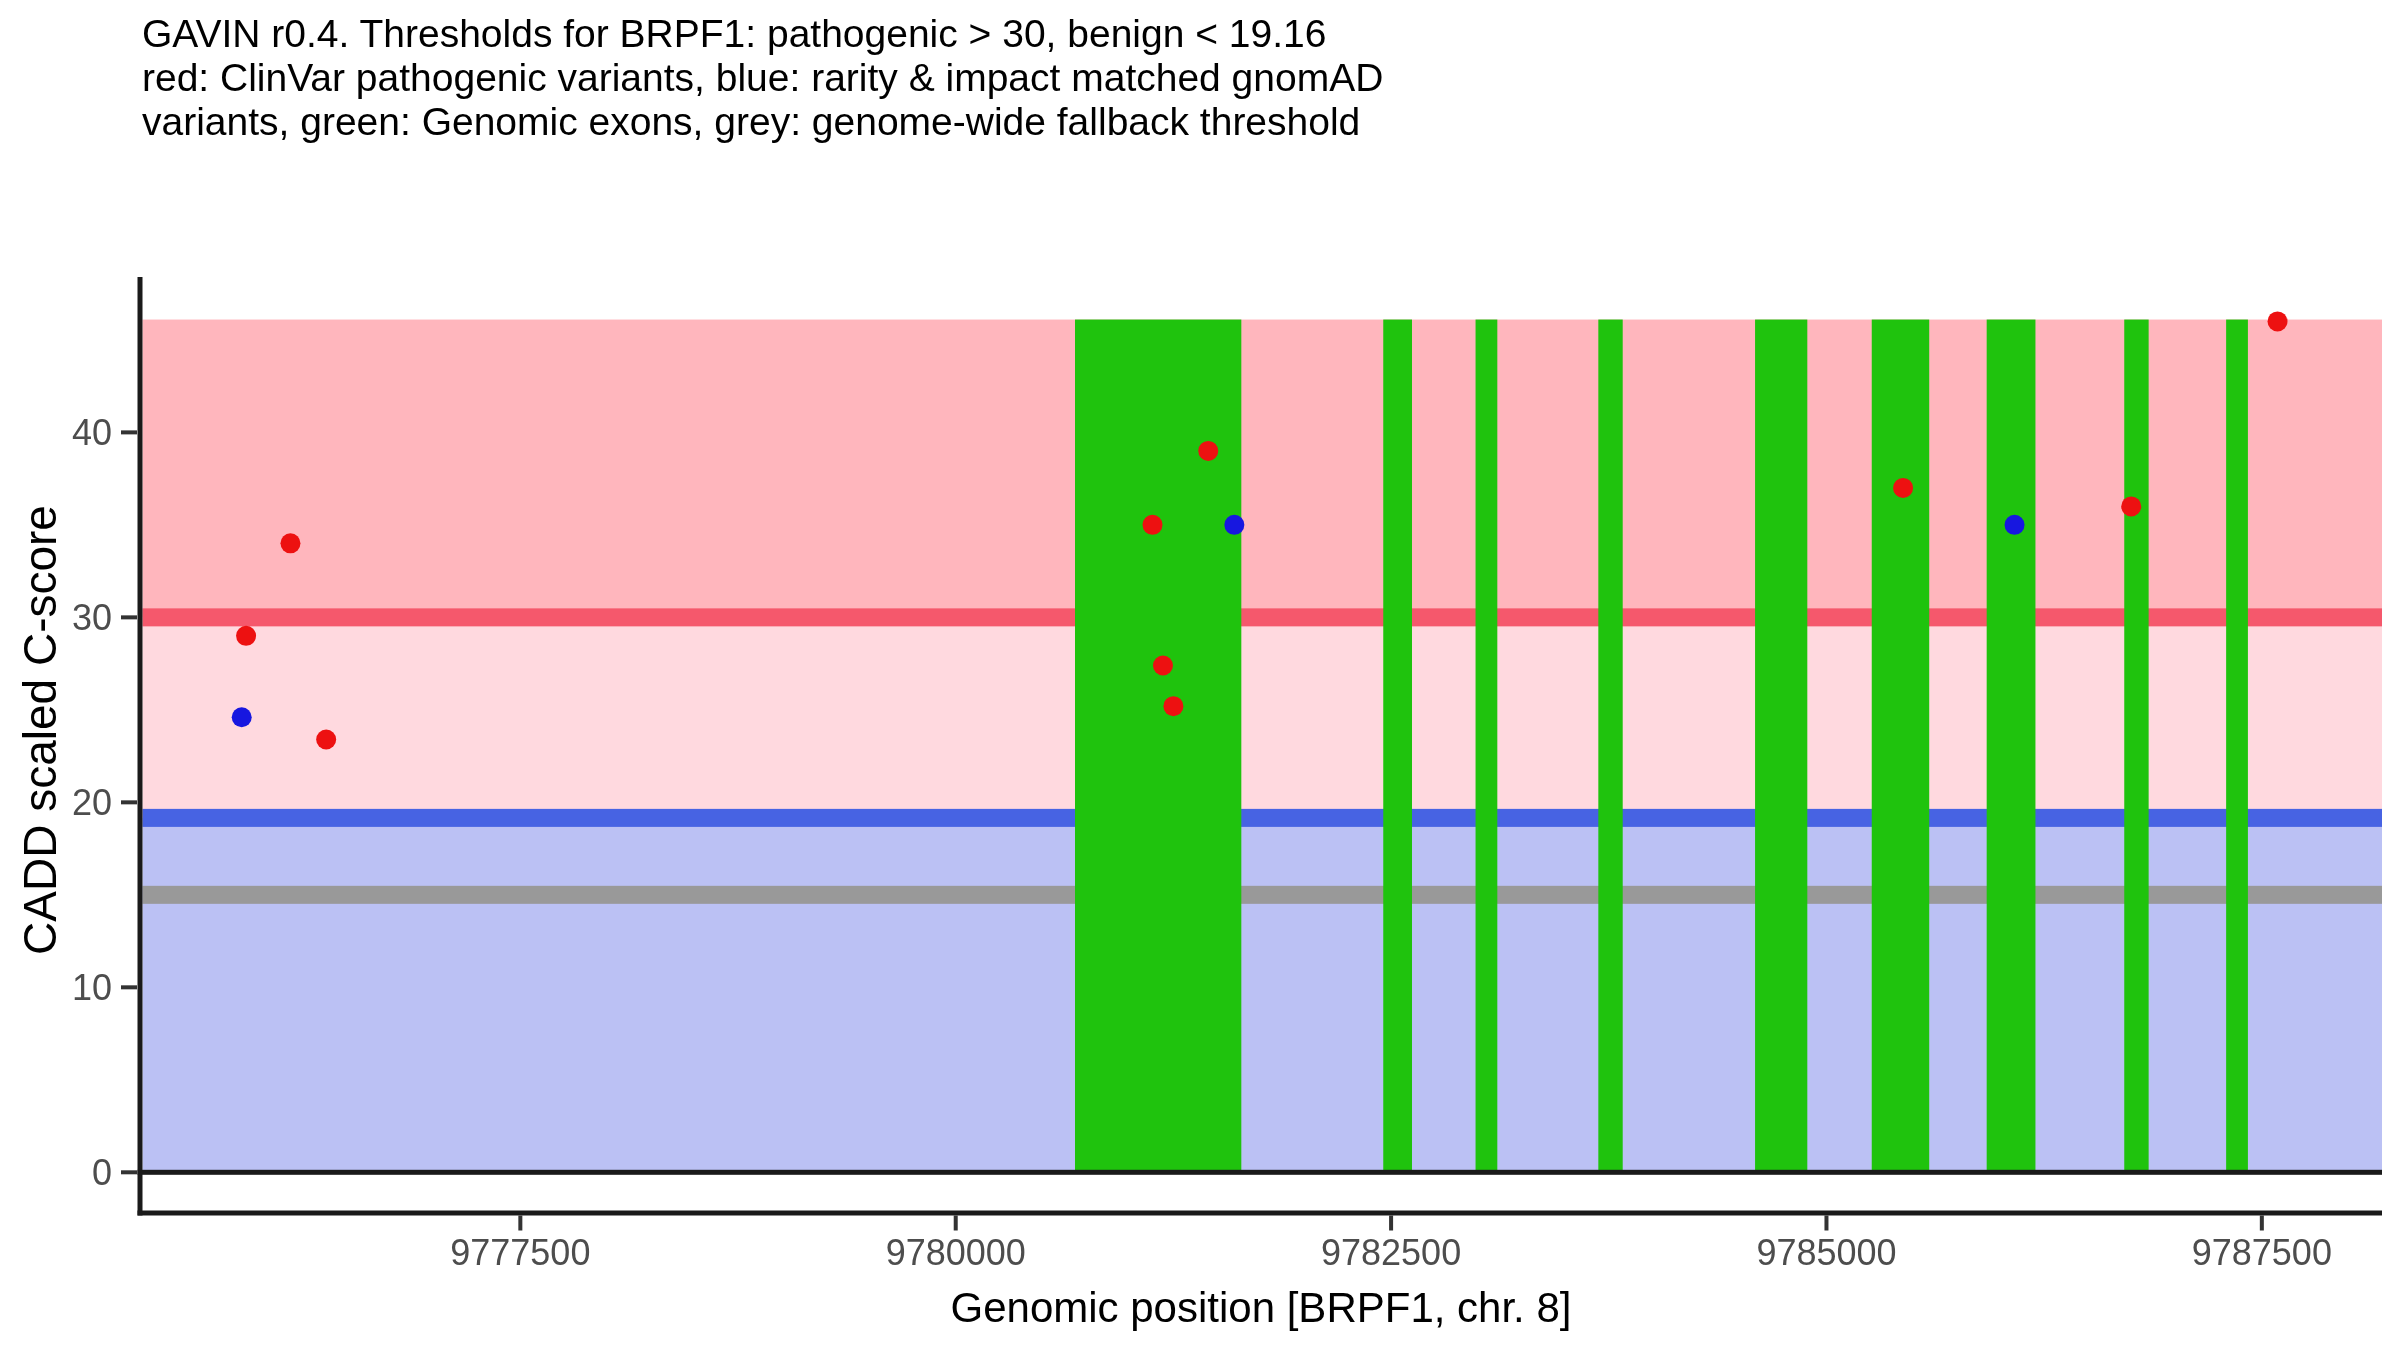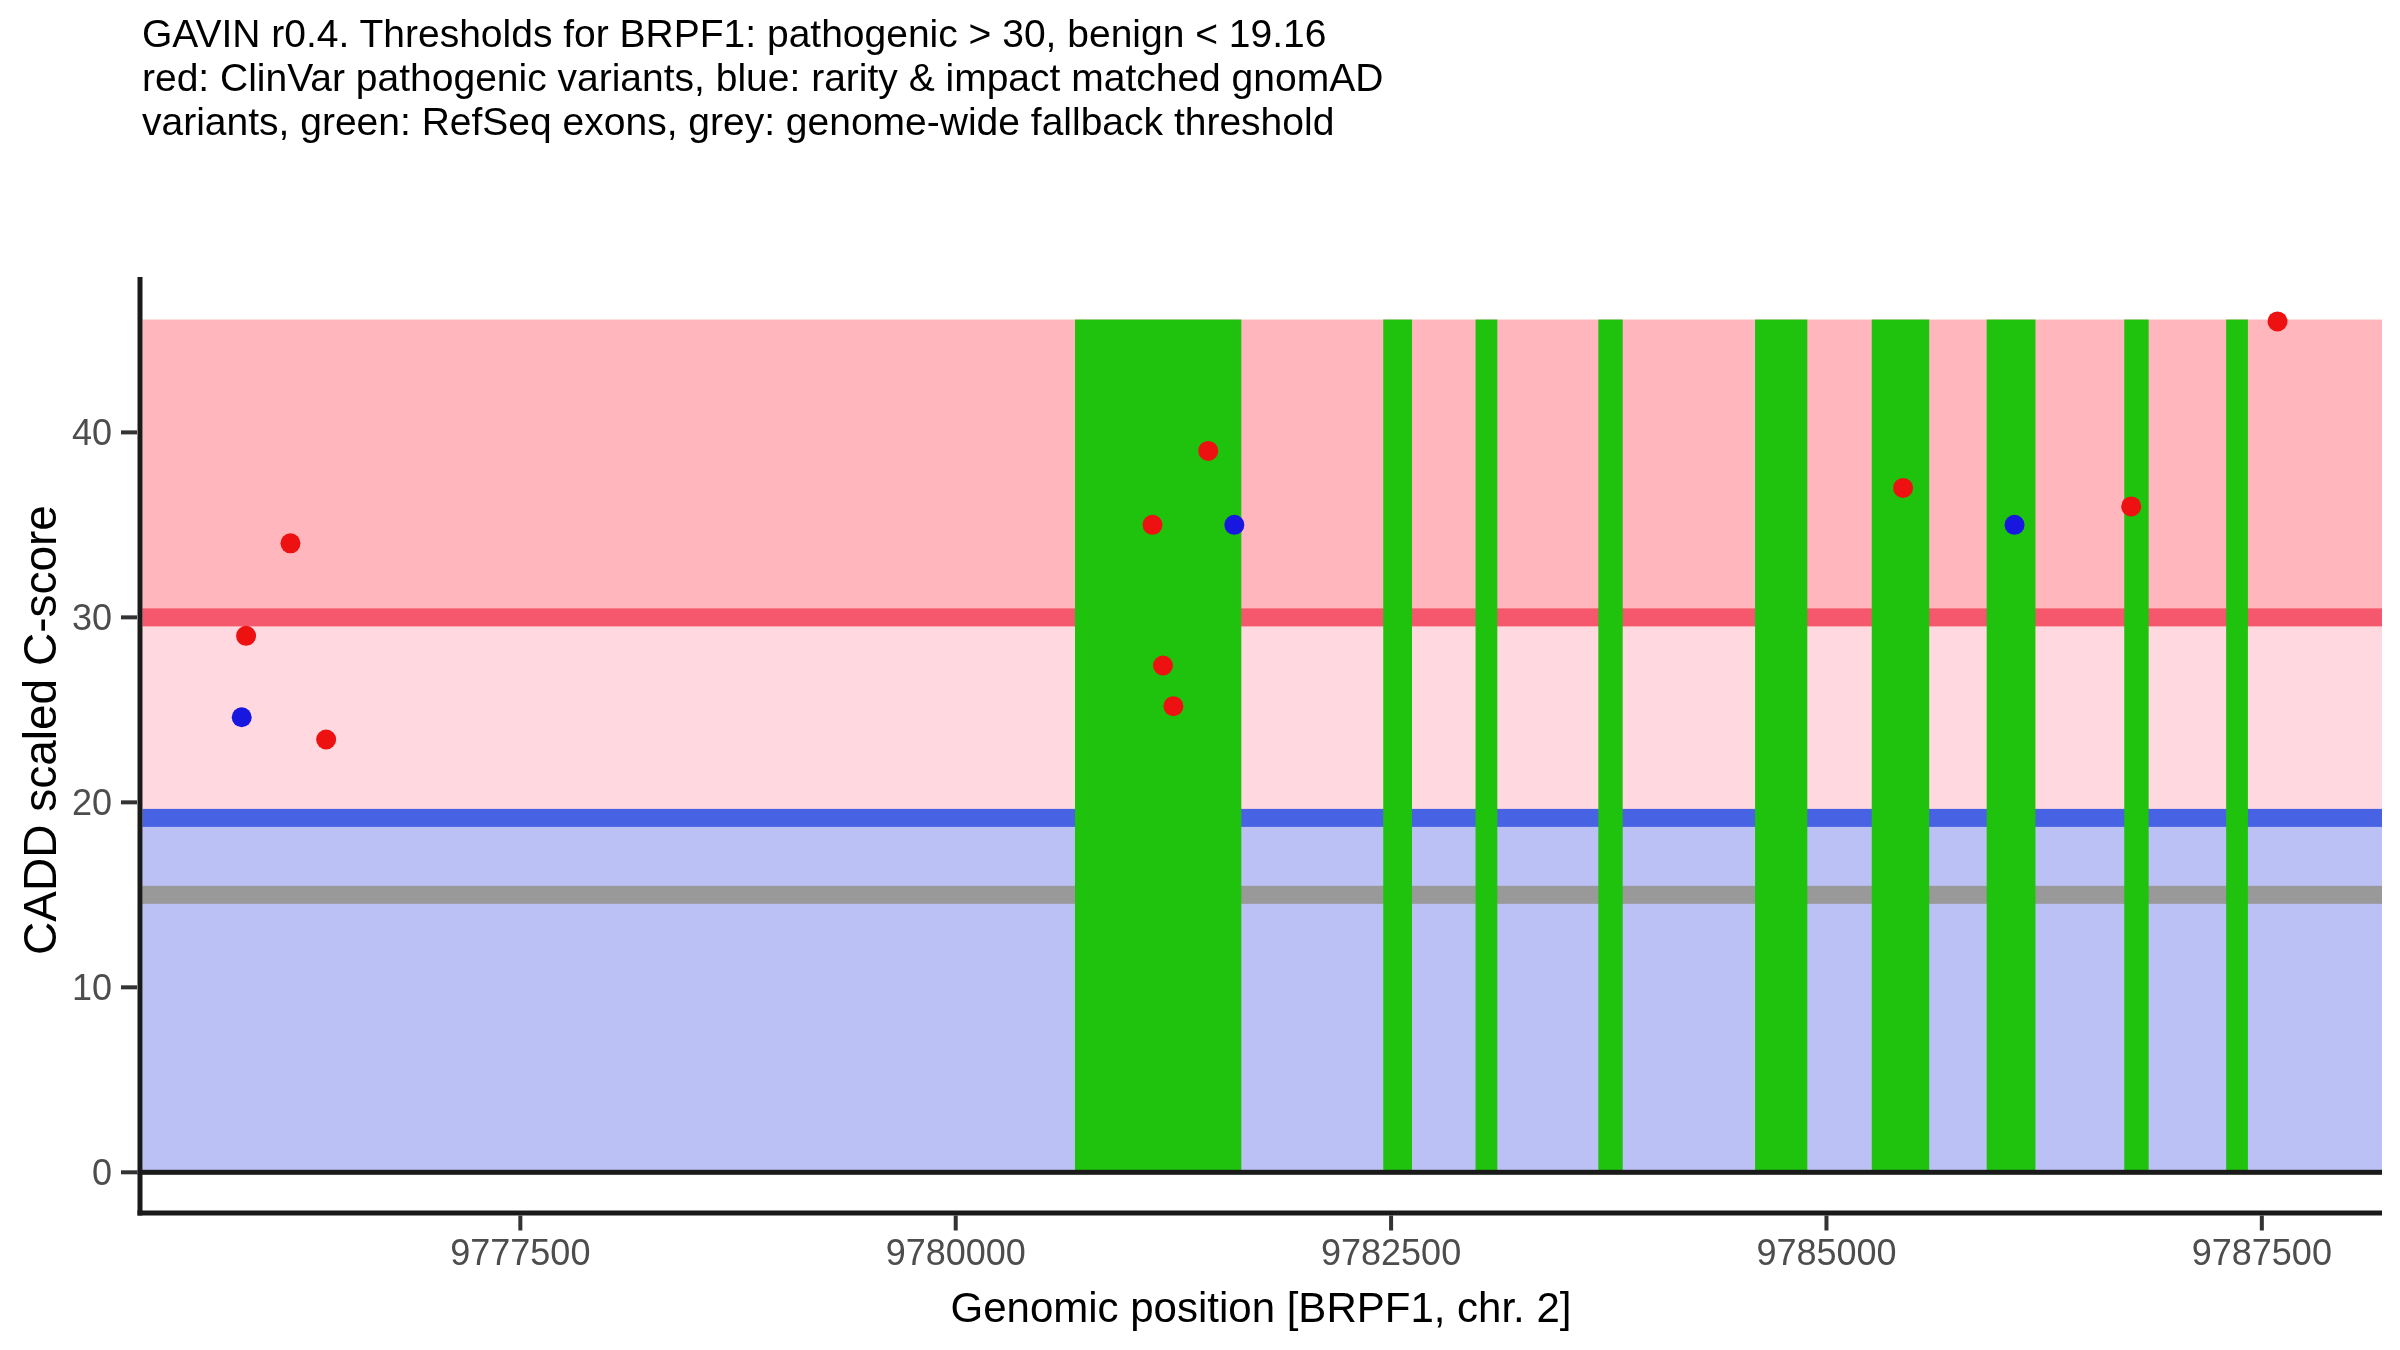--- a/index.html
+++ b/index.html
@@ -35,21 +35,21 @@
     font-size: 42px;
   }
   svg { position: absolute; left: 0; top: 0; }
 </style>
 </head>
 <body>
 
 <div id="title-block">
   <div>GAVIN r0.4. Thresholds for BRPF1: pathogenic &gt; 30, benign &lt; 19.16</div>
   <div>red: ClinVar pathogenic variants, blue: rarity &amp; impact matched gnomAD</div>
-  <div>variants, green: RefSeq exons, grey: genome-wide fallback threshold</div>
+  <div>variants, green: Genomic exons, grey: genome-wide fallback threshold</div>
 </div>
 
 <svg id="plot" width="2400" height="1350" viewBox="0 0 2400 1350">
     <rect x="142.5" y="319.5454545454545" width="2239.5" height="297.81818181818187" fill="#FFB6BD"></rect>
     <rect x="142.5" y="617.3636363636364" width="2239.5" height="200.51857707509885" fill="#FFD9DF"></rect>
     <rect x="142.5" y="817.8822134387352" width="2239.5" height="354.4221343873518" fill="#BBC1F4"></rect>
     <rect x="142.5" y="608.3636363636364" width="2239.5" height="18" fill="#F5586C"></rect>
     <rect x="142.5" y="808.8822134387352" width="2239.5" height="18" fill="#4763E3"></rect>
     <rect x="142.5" y="885.8339920948617" width="2239.5" height="18" fill="#999999"></rect>
     <rect x="1075.0083890010874" y="319.5454545454545" width="166.3127233183161" height="852.7588932806325" fill="#1FC30D"></rect>
@@ -93,13 +93,13 @@
     <circle cx="1208.2327171042411" cy="450.88142292490113" r="10" fill="#ED1111"></circle>
     <circle cx="1903.0890166226502" cy="487.87747035573113" r="10" fill="#ED1111"></circle>
     <circle cx="2131.2247941587693" cy="506.37549407114614" r="10" fill="#ED1111"></circle>
     <circle cx="2277.510330899487" cy="321.395256916996" r="10" fill="#ED1111"></circle>
     <circle cx="241.703277924499" cy="717.2529644268775" r="10" fill="#1717E0"></circle>
     <circle cx="1234.3551343793692" cy="524.8735177865611" r="10" fill="#1717E0"></circle>
     <circle cx="2014.5446636631973" cy="524.8735177865611" r="10" fill="#1717E0"></circle>
   </svg>
 
 <div id="y-axis-title">CADD scaled C-score</div>
-<div id="x-axis-title">Genomic position [BRPF1, chr. 2]</div>
+<div id="x-axis-title">Genomic position [BRPF1, chr. 8]</div>
 
 </body></html>

